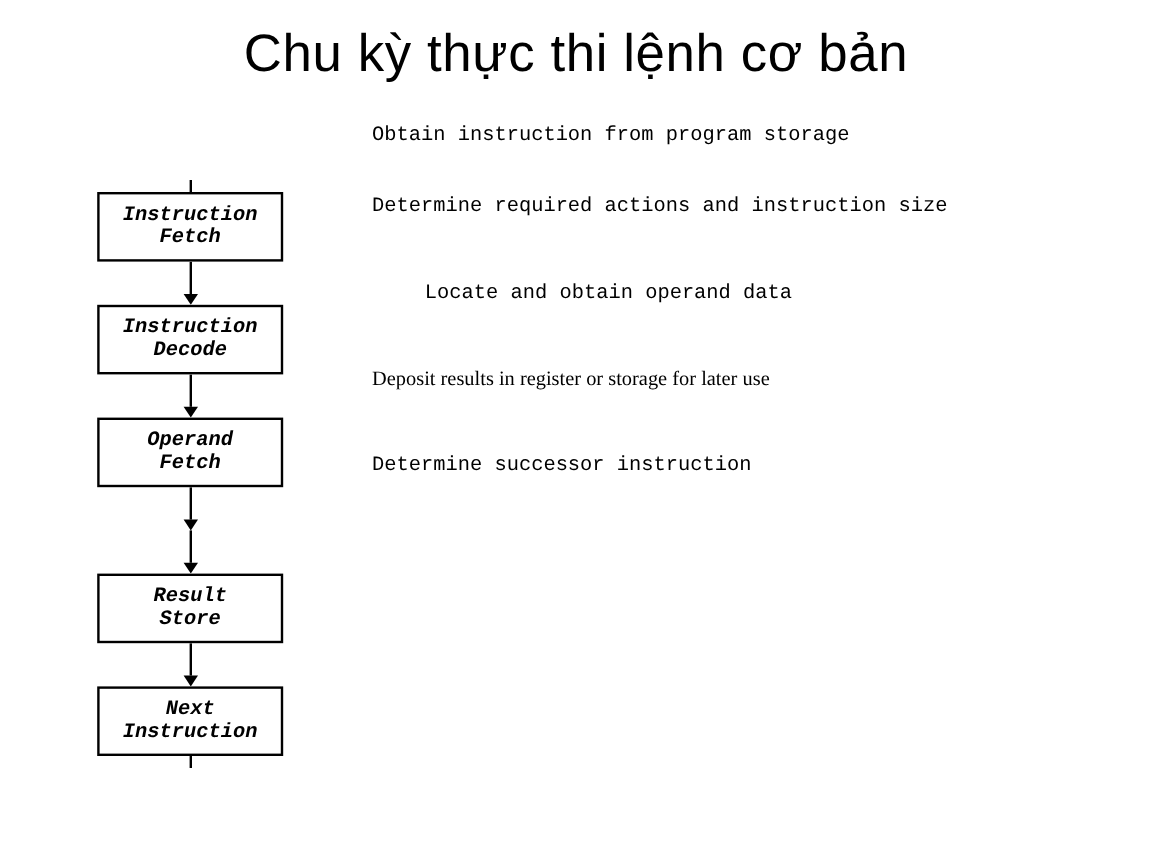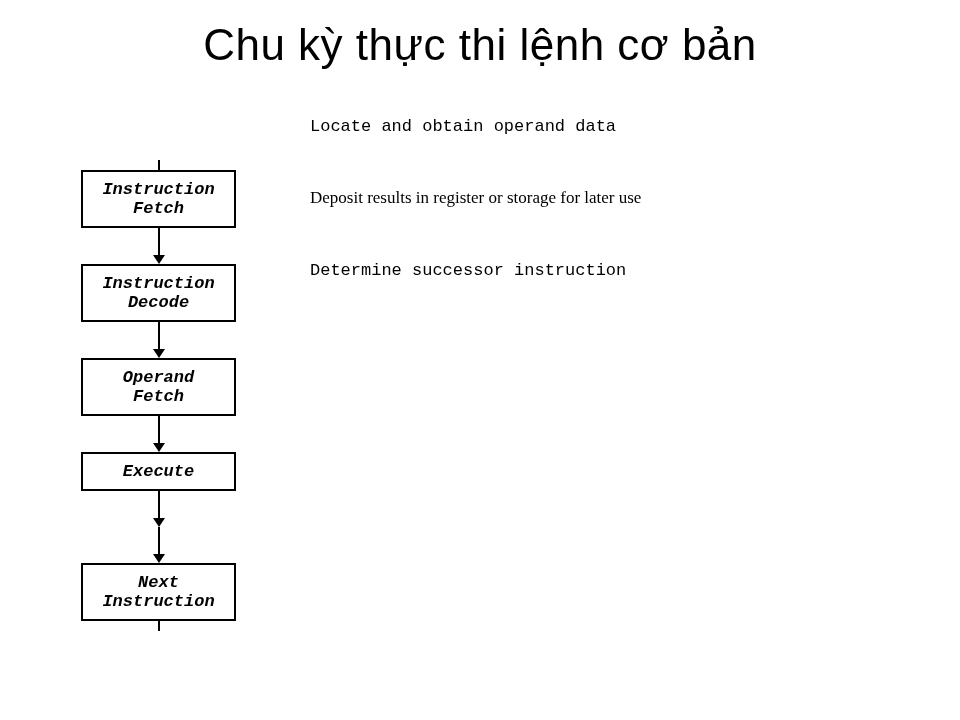--- a/index.html
+++ b/index.html
@@ -105,46 +105,52 @@
         </div>
 
         <div class="step-box">
           <span>Operand<br>Fetch</span>
         </div>
         <div class="arrow-down">
           <div class="arrow-line"></div>
           <div class="arrow-head"></div>
         </div>
 
-        <div class="step-box">
-          <span>Execute</span>
-        </div>
         <div class="arrow-down">
           <div class="arrow-line"></div>
           <div class="arrow-head"></div>
         </div>
 
+        <div class="step-box">
+          <span>Result<br>Store</span>
+        </div>
         <div class="arrow-down">
           <div class="arrow-line"></div>
           <div class="arrow-head"></div>
         </div>
 
         <div class="step-box">
           <span>Next<br>Instruction</span>
         </div>
 
         <div style="height:10px; width:2px; background:#000;"></div>
       </div>
     </div>
 
     <div style="display:flex; flex-direction:column; justify-content:flex-start; padding-left:50px; flex:1;">
 
-
+      <div style="height:46px; display:flex; align-items:center;">
+        <span style="font-size:17px; font-family:'Courier New',Courier,monospace; color:#000;">Obtain instruction from program storage</span>
+      </div>
 
       <div style="height:72px; display:flex; align-items:center;">
+        <span style="font-size:17px; font-family:'Courier New',Courier,monospace; color:#000;">Determine required actions and instruction size</span>
+      </div>
+
+      <div style="height:72px; display:flex; align-items:center;margin-left:44px;">
         <span style="font-size:17px; font-family:'Courier New',Courier,monospace; color:#000;">Locate and obtain operand data</span>
       </div>
 
 
       <div style="height:72px; display:flex; align-items:center;">
         <span style="font-size:17px; font-family:Liberation Serif, serif; color:#000;">Deposit results in register or storage for later use</span>
       </div>
 
       <div style="height:72px; display:flex; align-items:center;">
         <span style="font-size:17px; font-family:'Courier New',Courier,monospace; color:#000;">Determine successor instruction</span>

